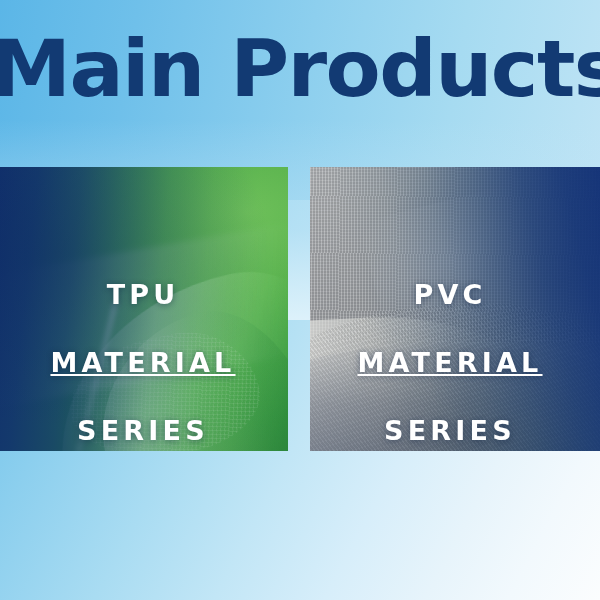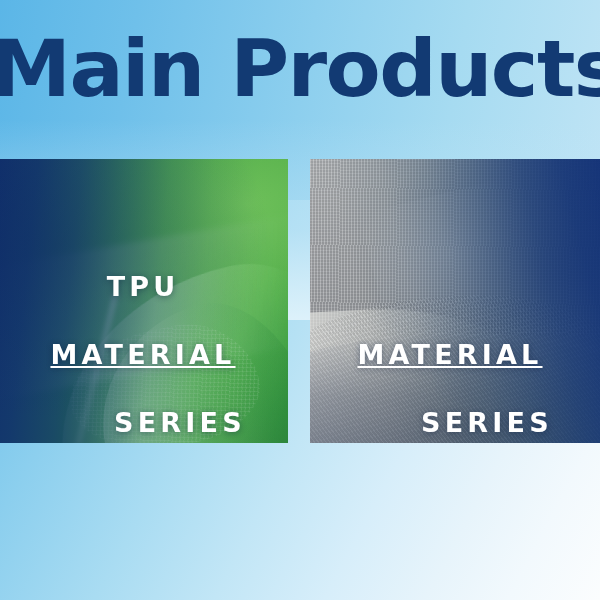--- a/index.html
+++ b/index.html
@@ -43,21 +43,21 @@
     letter-spacing:-1.5px;
     line-height:1.0;
     color:#123a73;
     white-space:nowrap;
     transform:scaleX(1.03);
     transform-origin:center top;
   }
 
   
   .card{
-    position:absolute;top:159px;height:284px;overflow:hidden;
+    position:absolute;top:167px;height:284px;overflow:hidden;
   }
   .card-tpu{left:0;width:288px;}
   .card-pvc{left:310px;width:290px;}
 
   .photo{position:absolute;inset:0;overflow:hidden;}
 
   
   .tpu-base{
     position:absolute;inset:0;
     background:
@@ -195,21 +195,21 @@
     font-size:27px;
     letter-spacing:4.2px;
     line-height:1;
     text-shadow:0 1px 6px rgba(8,26,60,0.45);
     white-space:nowrap;
   }
   .card-tpu .label{transform:translateX(-1px);}
   .card-pvc .label{transform:translateX(-5px);}
   .lbl1{top:114px;}
   .lbl2{top:182px;text-decoration:underline;}
-  .lbl3{top:250px;padding-left:37px;}
+  .lbl3{top:250px;}
 </style>
 </head>
 <body>
 
 <div id="stage">
 
   <div class="bg"></div>
   <div class="bg-top"></div>
   <div class="bg-blend"></div>
 
@@ -237,17 +237,18 @@
       <div class="pvc-base"></div>
       <div class="pvc-weave-v"></div>
       <div class="pvc-fold"></div>
       <div class="pvc-weave-d"></div>
       <div class="pvc-shadow"></div>
       <div class="pvc-highlight"></div>
     </div>
     <div class="pvc-overlay"></div>
     <div class="pvc-vig"></div>
 
+    <div class="label lbl1">PVC</div>
     <div class="label lbl2">MATERIAL</div>
     <div class="label lbl3">SERIES</div>
   </div>
 
 </div>
 
 </body></html>

